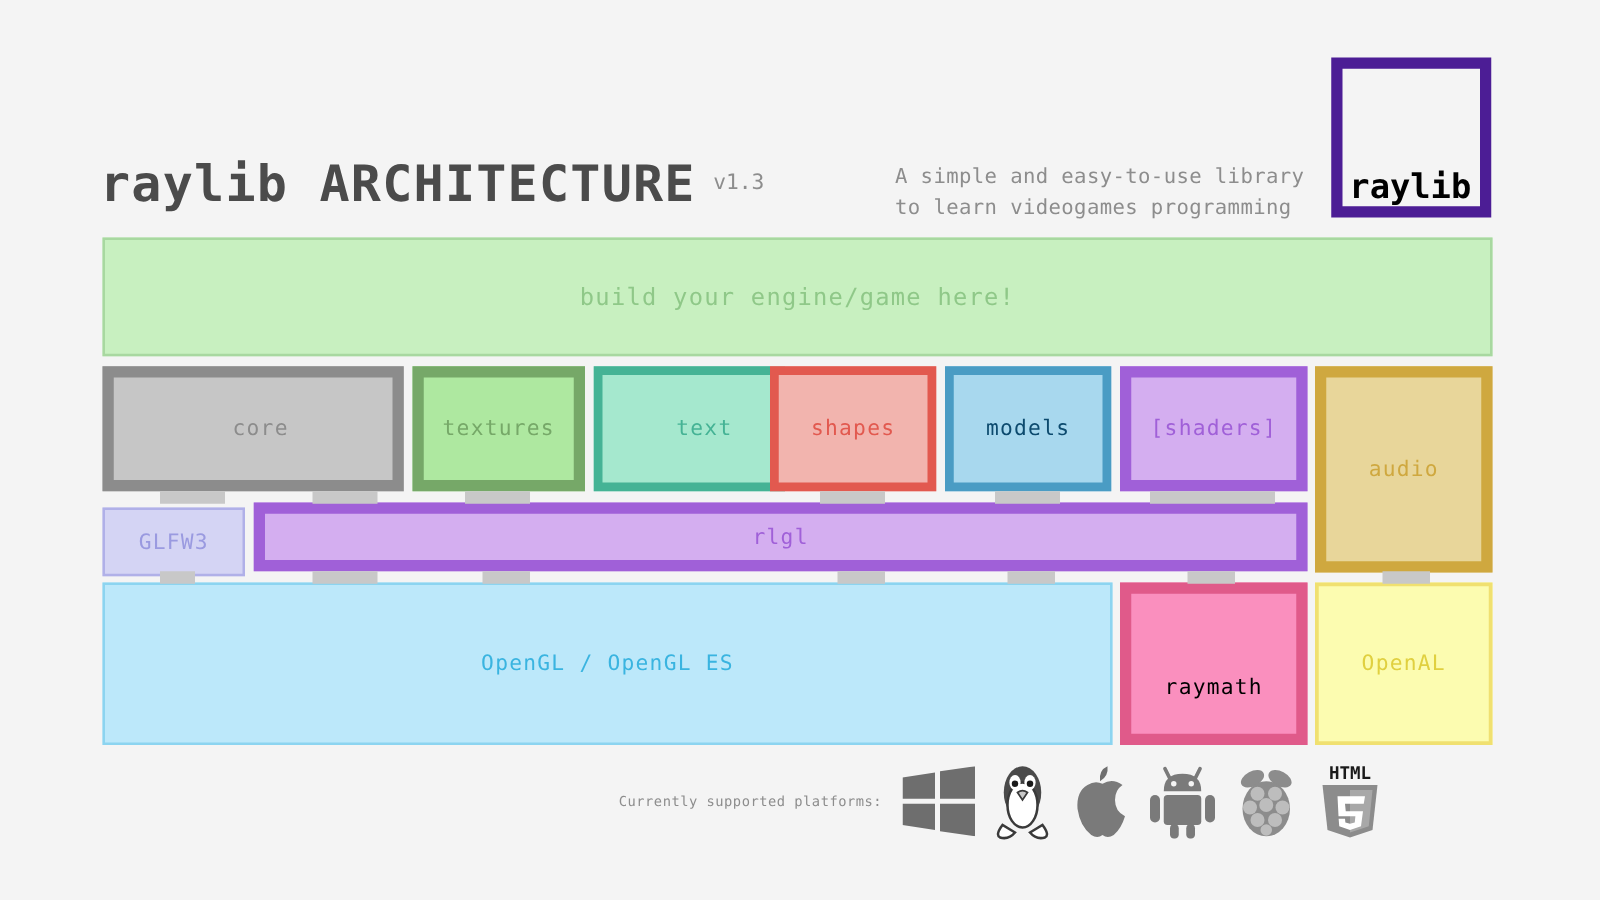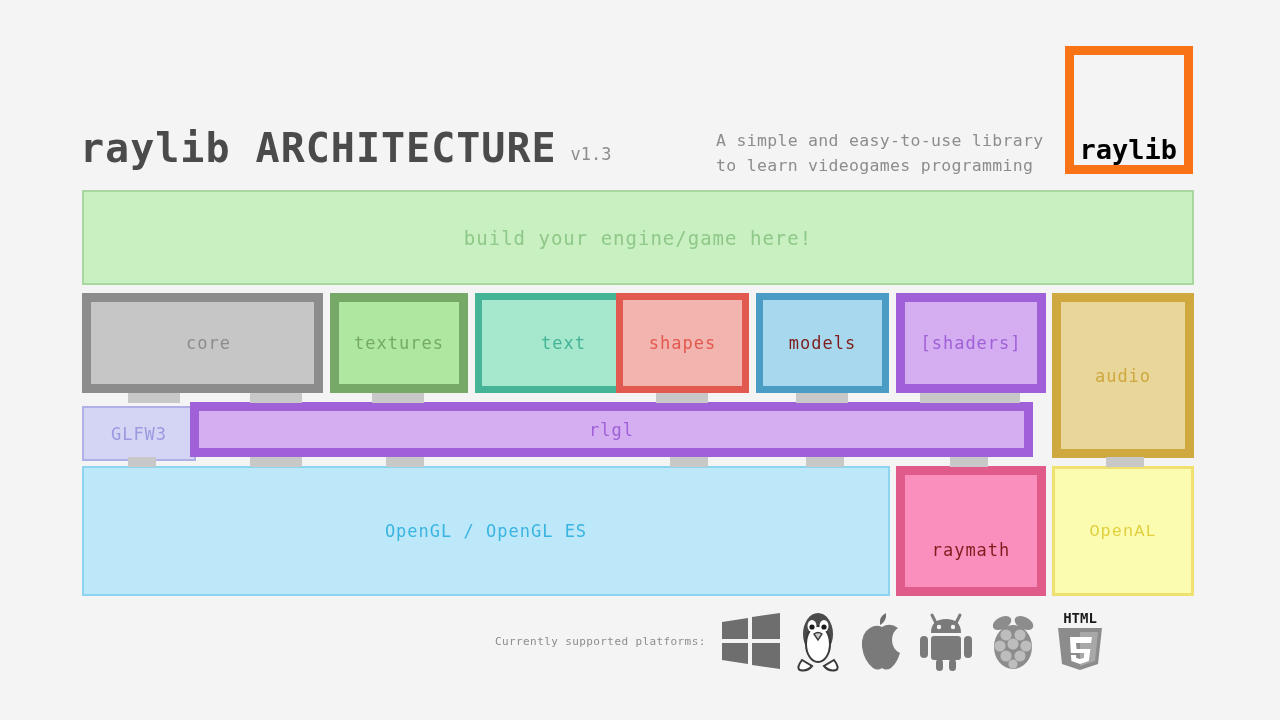--- a/index.html
+++ b/index.html
@@ -12,21 +12,21 @@
     height: 720px;
     position: relative;
     overflow: hidden;
     font-family: "DejaVu Sans Mono", "Liberation Mono", monospace;
     background: #f4f4f4;
   }
 
   .stage { position: absolute; left: 0; top: 0; width: 1280px; height: 720px; }
 
   
-  #title-block { position: absolute; left: 80px; top: 128px; display: flex; align-items: flex-end; }
+  #title-block { position: absolute; left: 80px; top: 128px; display: flex; align-items: center; }
   #page-title {
     font-size: 40px;
     letter-spacing: 1px;
     color: #4b4b4b;
     line-height: 1;
     font-weight: bold;
     font-family: "DejaVu Sans Mono", "Liberation Mono", monospace;
   }
   #version-label {
     font-size: 17px;
@@ -48,21 +48,21 @@
     letter-spacing: 0.3px;
     white-space: nowrap;
   }
 
   #logo-box {
     position: absolute;
     left: 1065px;
     top: 46px;
     width: 128px;
     height: 128px;
-    border: 9px solid #f97316;
+    border: 9px solid #4c1d95;
     background: #f4f4f4;
     box-sizing: border-box;
   }
   #logo-text {
     position: absolute;
     right: 7px;
     bottom: 2px;
     font-size: 27px;
     font-weight: bold;
     color: #000;
@@ -139,48 +139,48 @@
       <div class="box" style="left: 330px; top: 293px; width: 138px; height: 100px; background: rgb(174, 232, 160); border: 9px solid rgb(118, 168, 104);">
         <span class="box-label" style="color: rgb(118, 168, 104);">textures</span>
       </div>
       <div class="box" style="left: 475px; top: 293px; width: 153px; height: 100px; background: rgb(165, 232, 206); border: 7px solid rgb(69, 179, 149); padding-left: 24px;">
         <span class="box-label" style="color: rgb(69, 179, 149);">text</span>
       </div>
       <div class="box" style="left: 616px; top: 293px; width: 133px; height: 100px; background: rgb(242, 180, 174); border: 7px solid rgb(226, 89, 79);">
         <span class="box-label" style="color: rgb(226, 89, 79);">shapes</span>
       </div>
       <div class="box" style="left: 756px; top: 293px; width: 133px; height: 100px; background: rgb(168, 216, 238); border: 7px solid rgb(74, 156, 196);">
-        <span class="box-label" style="color: #7f1d1d;">models</span>
+        <span class="box-label" style="color: #0c4a6e;">models</span>
       </div>
       <div class="box" style="left: 896px; top: 293px; width: 150px; height: 100px; background: rgb(212, 174, 240); border: 9px solid rgb(160, 96, 216);">
         <span class="box-label" style="color: rgb(160, 96, 216);">[shaders]</span>
       </div>
       <div class="box" style="left: 1052px; top: 293px; width: 142px; height: 165px; background: rgb(232, 214, 154); border: 9px solid rgb(207, 168, 63);">
         <span class="box-label" style="color: rgb(207, 168, 63);">audio</span>
       </div>
     </div>
 
   <div id="middle-layer">
       <div class="box" style="left: 82px; top: 406px; width: 114px; height: 55px; background: rgb(212, 212, 244); border: 2px solid rgb(176, 176, 232);">
         <span class="box-label" style="color: rgb(154, 154, 224);">GLFW3</span>
       </div>
-      <div class="box" style="left: 190px; top: 402px; width: 843px; height: 55px; background: rgb(212, 174, 240); border: 9px solid rgb(160, 96, 216);">
+      <div class="box" style="left: 203px; top: 402px; width: 843px; height: 55px; background: rgb(212, 174, 240); border: 9px solid rgb(160, 96, 216);">
         <span class="box-label" style="color: rgb(160, 96, 216);">rlgl</span>
       </div>
     </div>
 
   <div id="bottom-layer">
       <div class="box" style="left: 82px; top: 466px; width: 808px; height: 130px; background: rgb(188, 232, 250); border: 2px solid rgb(140, 212, 240);">
         <span class="box-label" style="color: rgb(58, 180, 224);">OpenGL / OpenGL ES</span>
       </div>
       <div class="box" style="left: 896px; top: 466px; width: 150px; height: 130px; background: rgb(250, 143, 190); border: 9px solid rgb(224, 90, 138);">
-        <span class="box-label" style="color: #7f1d1d; margin-top: 38px;">raymath</span>
+        <span class="box-label" style="color: #000000; margin-top: 38px;">raymath</span>
       </div>
       <div class="box" style="left: 1052px; top: 466px; width: 142px; height: 130px; background: rgb(252, 252, 176); border: 3px solid rgb(240, 224, 112);">
-        <span class="box-label" style="color: rgb(224, 208, 64); font-family: Liberation Mono, monospace;">OpenAL</span>
+        <span class="box-label" style="color: rgb(224, 208, 64);">OpenAL</span>
       </div>
     </div>
 
   <div id="tabs-layer">
       <div class="tab" style="left: 128px; top: 393px; width: 52px; height: 10px;"></div>
       <div class="tab" style="left: 250px; top: 393px; width: 52px; height: 10px;"></div>
       <div class="tab" style="left: 372px; top: 393px; width: 52px; height: 10px;"></div>
       <div class="tab" style="left: 656px; top: 393px; width: 52px; height: 10px;"></div>
       <div class="tab" style="left: 796px; top: 393px; width: 52px; height: 10px;"></div>
       <div class="tab" style="left: 920px; top: 393px; width: 100px; height: 10px;"></div>

